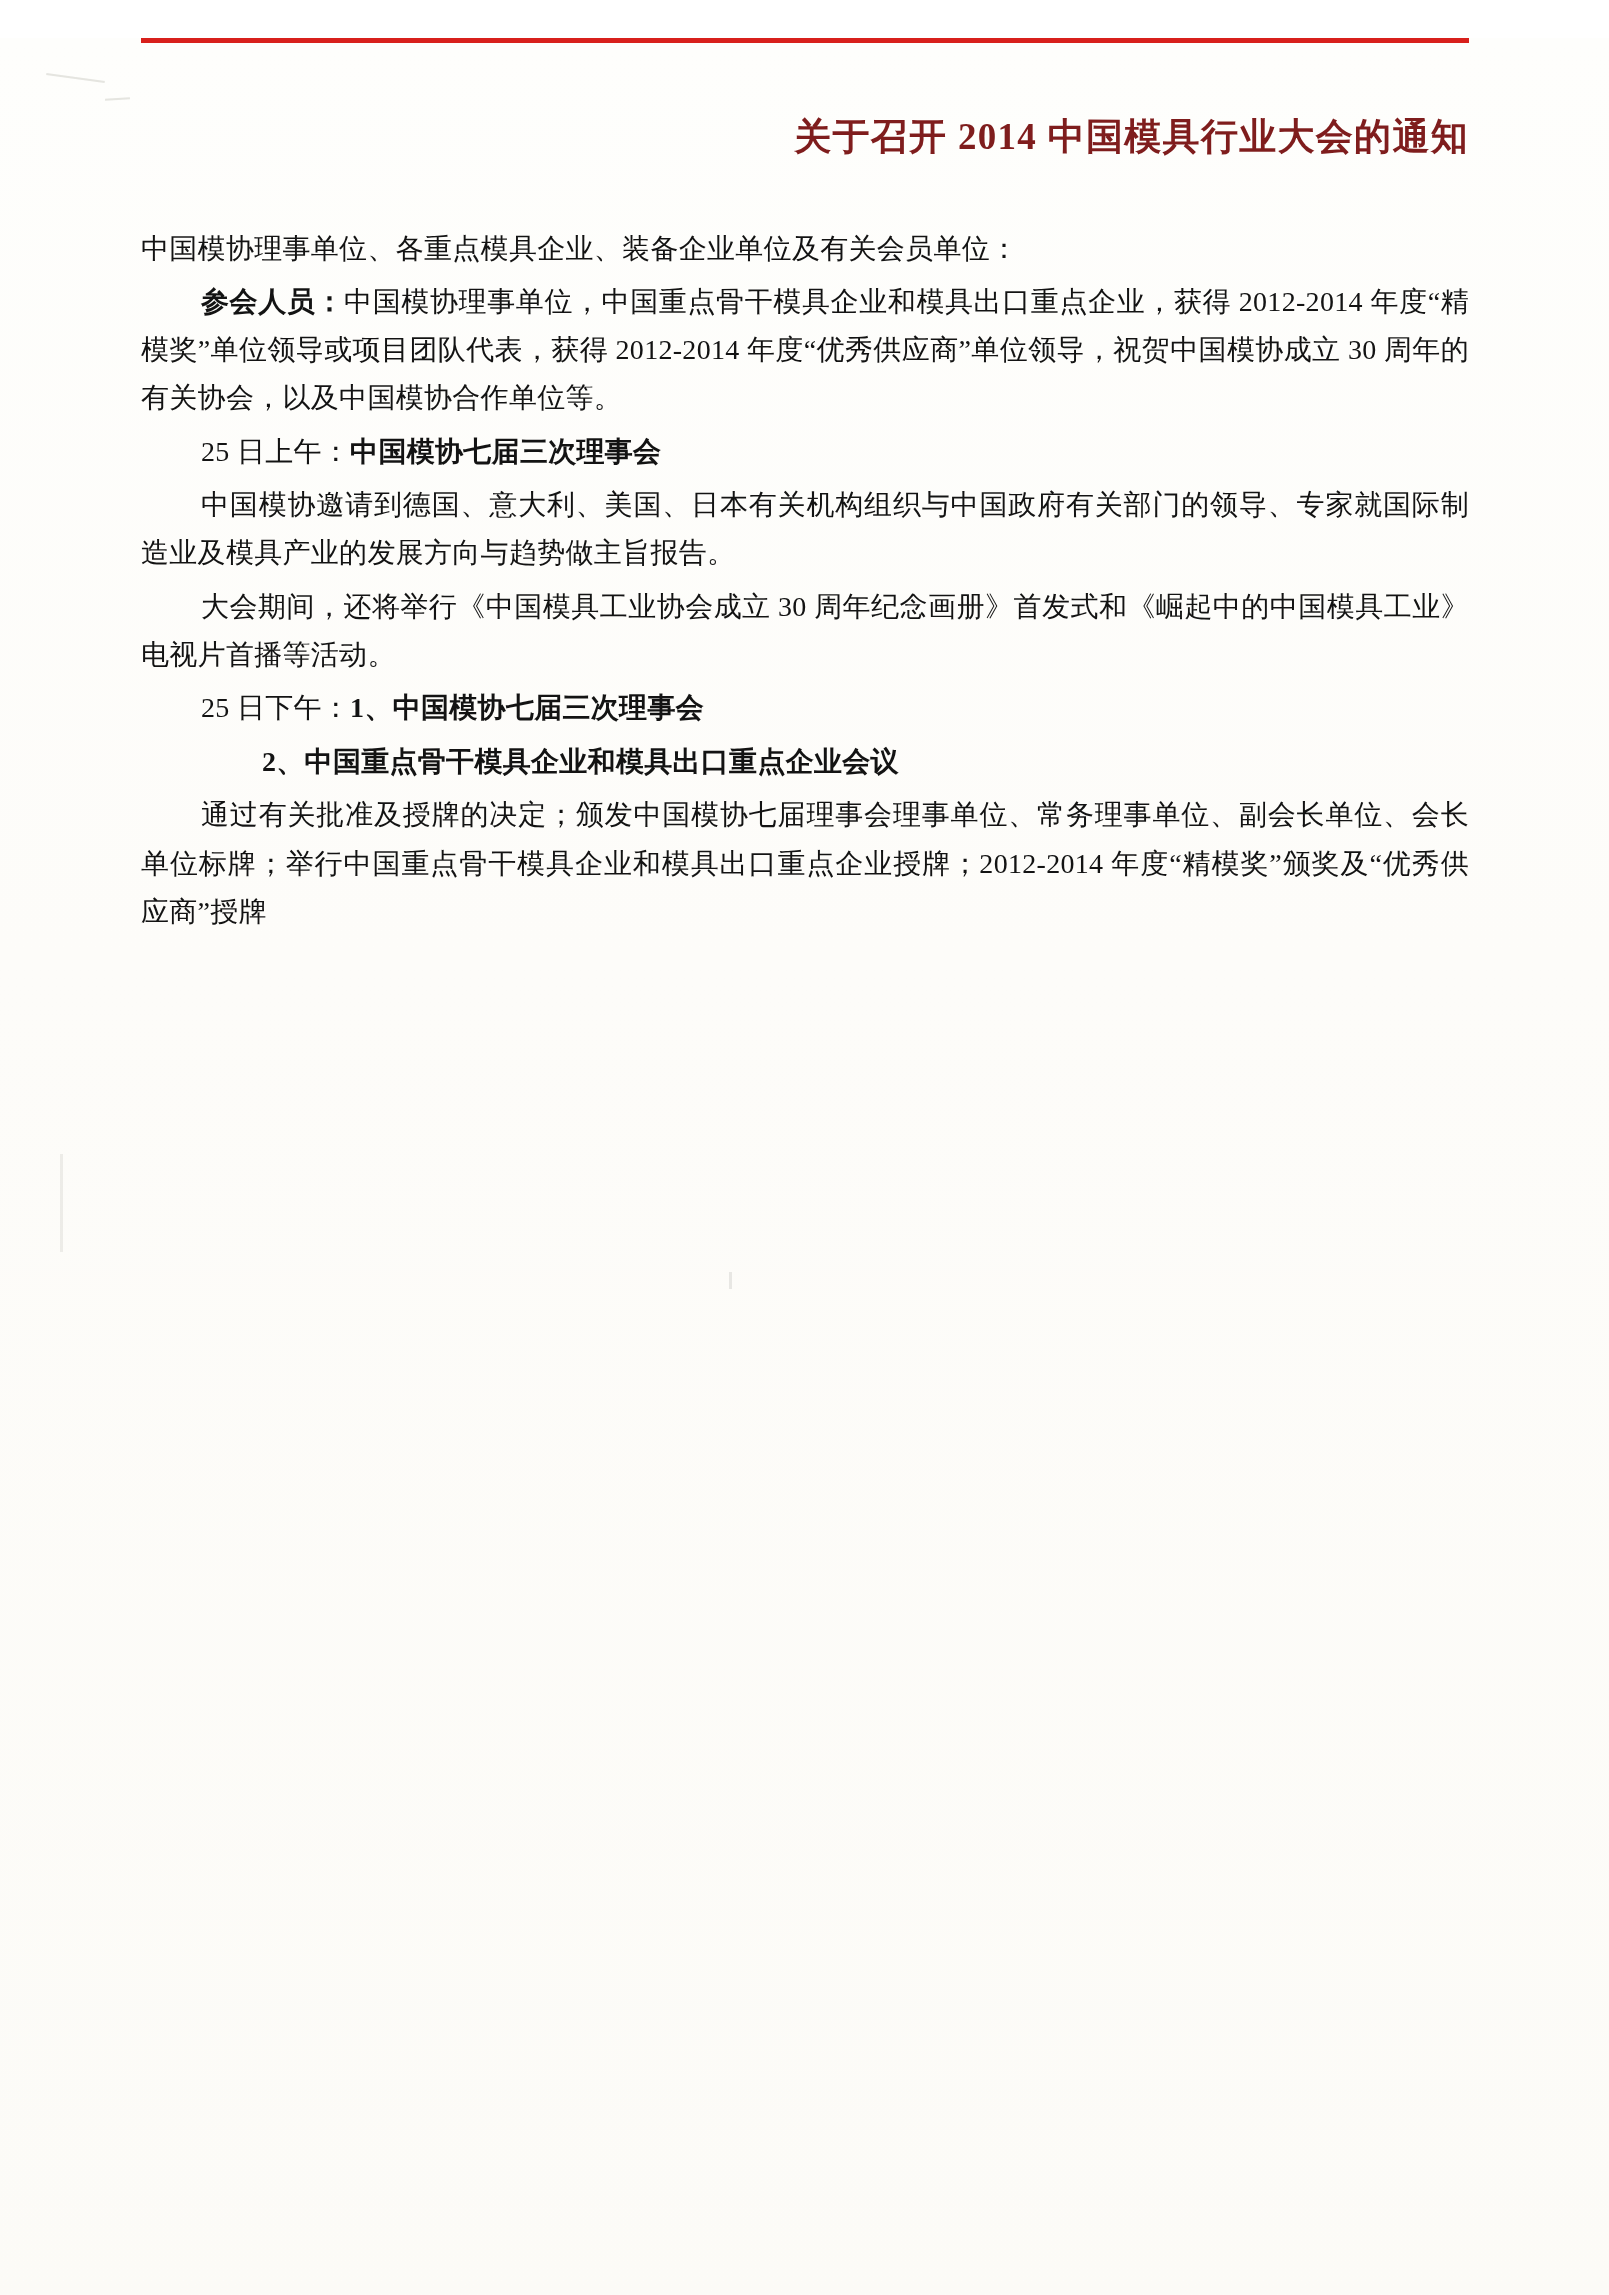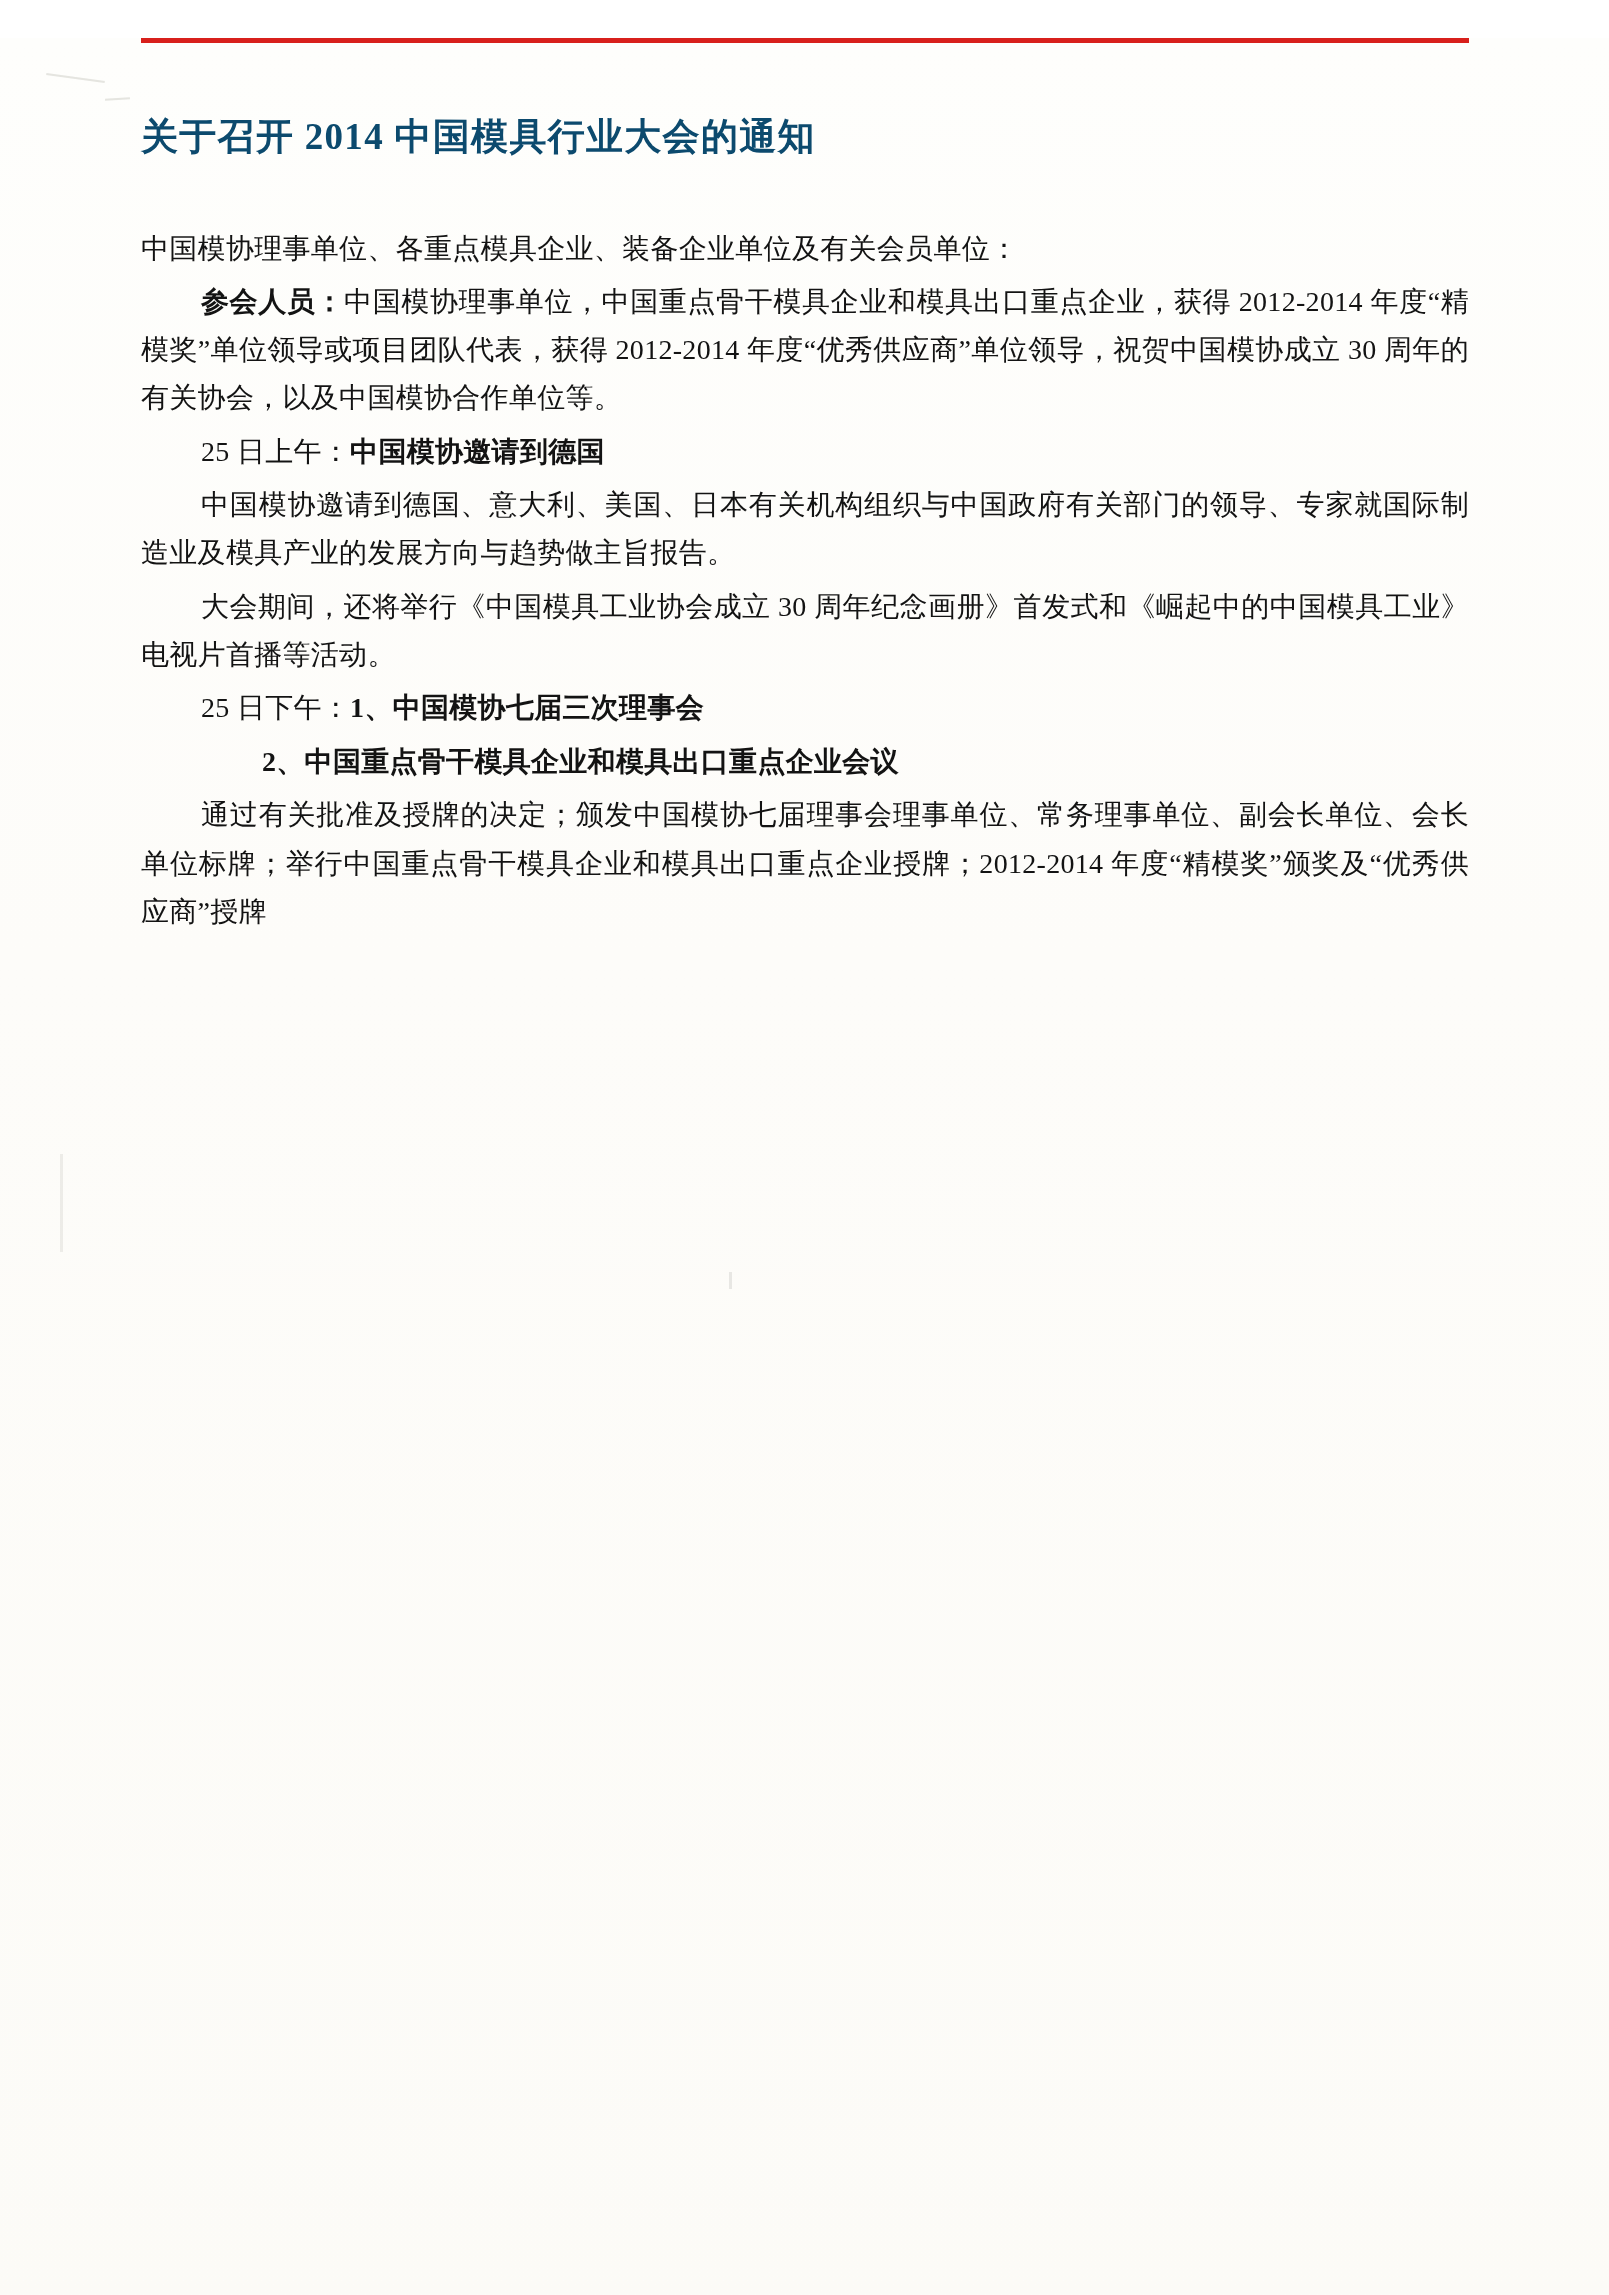--- a/index.html
+++ b/index.html
@@ -51,26 +51,26 @@
     letter-spacing: 0.7px;
     color: #1b1b1b;
   }
   .red-rule {
     margin: 38px 0 0 0;
     height: 4.6px;
     background: #d8201c;
     width: 100%;
   }
   .doc-title {
-    text-align: left;
+    text-align: right;
     font-size: 37px;
     font-weight: bold;
     margin-top: 69px;
     letter-spacing: 1.3px;
-    color: #0c4a6e;
+    color: #7f1d1d;
   }
   .body-text {
     margin-top: 63px;
     font-size: 28px;
     line-height: 1.72;
     color: #131313;
     letter-spacing: 0.3px;
   }
   p.para {
     margin: 0 0 5.3px 0;
@@ -120,21 +120,21 @@
     <div class="doc-title">关于召开 2014 中国模具行业大会的通知</div>
 
     <div class="body-text">
 
       <p class="para">中国模协理事单位、各重点模具企业、装备企业单位及有关会员单位：</p>
 
 
       <p class="para indent"><span class="b">参会人员：</span><span>中国模协理事单位，中国重点骨干模具企业和模具出口重点企业，获得 2012-2014 年度“精模奖”单位领导或项目团队代表，获得 2012-2014 年度“优秀供应商”单位领导，祝贺中国模协成立 30 周年的有关协会，以及中国模协合作单位等。</span></p>
 
 
-      <p class="para indent"><span>25 日上午：</span><span class="sub-head">中国模协邀请到德国</span></p>
+      <p class="para indent"><span>25 日上午：</span><span class="sub-head">中国模协七届三次理事会</span></p>
 
       <p class="para indent">中国模协邀请到德国、意大利、美国、日本有关机构组织与中国政府有关部门的领导、专家就国际制造业及模具产业的发展方向与趋势做主旨报告。</p>
 
       <p class="para indent">大会期间，还将举行《中国模具工业协会成立 30 周年纪念画册》首发式和《崛起中的中国模具工业》电视片首播等活动。</p>
 
       <p class="para indent"><span>25 日下午：</span><span class="sub-head">1、中国模协七届三次理事会</span></p>
 
       <p class="para indent2 sub-head">2、中国重点骨干模具企业和模具出口重点企业会议</p>
 
       <p class="para indent">通过有关批准及授牌的决定；颁发中国模协七届理事会理事单位、常务理事单位、副会长单位、会长单位标牌；举行中国重点骨干模具企业和模具出口重点企业授牌；2012-2014 年度“精模奖”颁奖及“优秀供应商”授牌</p>

